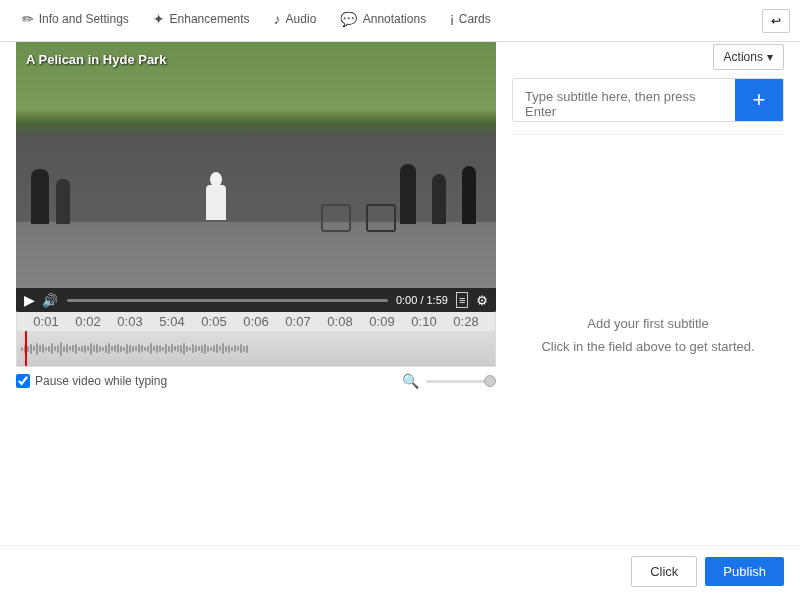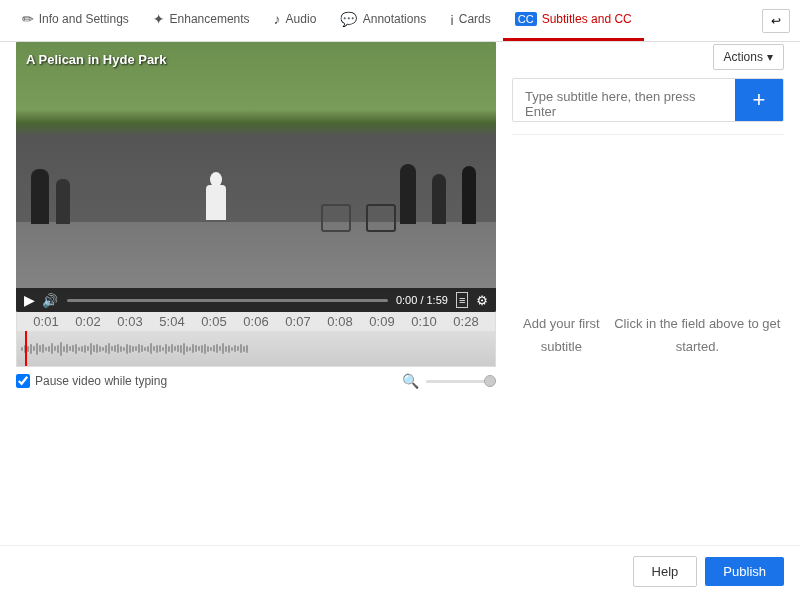--- a/index.html
+++ b/index.html
@@ -201,21 +201,21 @@
     .subtitle-add-btn {
       background: #1a73e8; border: none;
       color: #fff; font-size: 22px;
       width: 48px; cursor: pointer;
       display: flex; align-items: center; justify-content: center;
     }
 
     
     .empty-state {
       flex: 1; display: flex;
-      flex-direction: row; align-items: center; justify-content: center;
+      flex-direction: column; align-items: center; justify-content: center;
       color: #777; font-size: 13px;
       text-align: center; line-height: 1.8;
       border-top: 1px solid #eee;
       margin-top: 4px;
     }
 
     
     .bottom-bar {
       display: flex; justify-content: flex-end; align-items: center;
       padding: 10px 16px;
@@ -249,24 +249,20 @@
     <span class="nav-tab-icon">♪</span>
     <span>Audio</span>
   </div>
   <div class="nav-tab">
     <span class="nav-tab-icon">💬</span>
     <span>Annotations</span>
   </div>
   <div class="nav-tab">
     <span class="nav-tab-icon">ℹ</span>
     <span>Cards</span>
-  </div>
-  <div class="nav-tab active">
-    <span class="nav-tab-icon" style="font-size:11px;background:#1a73e8;color:#fff;padding:1px 3px;border-radius:2px;">CC</span>
-    <span>Subtitles and CC</span>
   </div>
   <button class="back-btn">↩</button>
 </div>
 
 <div class="page-content">
 
 
   <div class="main-area">
 
     <div class="video-section">
@@ -435,17 +431,17 @@
 
       <div class="empty-state">
         <span>Add your first subtitle</span>
         <span>Click in the field above to get started.</span>
       </div>
 
     </div>
   </div>
 
   <div class="bottom-bar">
-    <button class="exit-btn">Help</button>
+    <button class="exit-btn">Click</button>
     <button class="publish-btn">Publish</button>
   </div>
 
 </div>
 
 </body></html>

